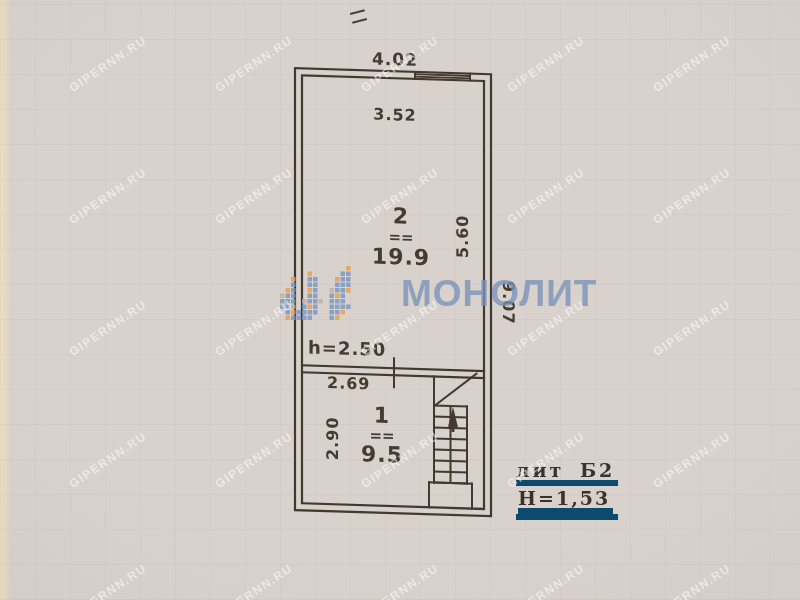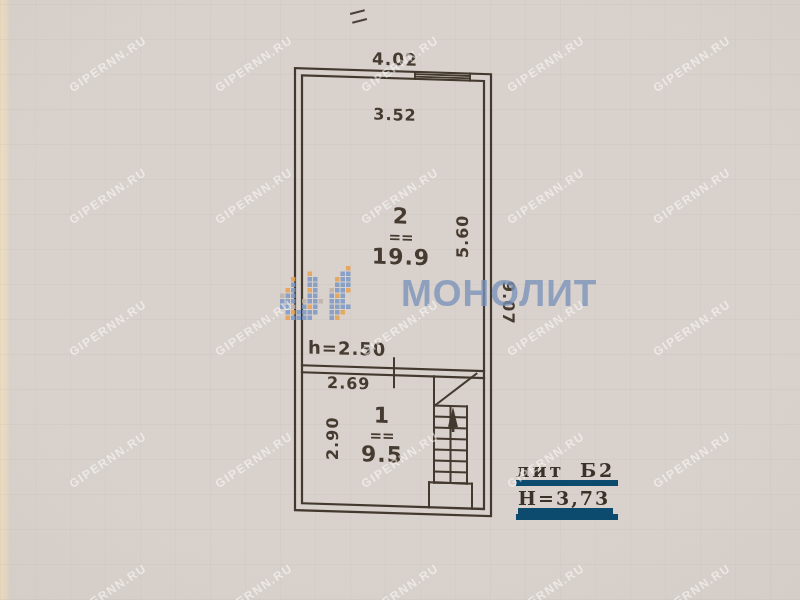--- a/index.html
+++ b/index.html
@@ -117,21 +117,21 @@
 
     <div class="lbl cen" style="top:336px;font-size:22px;transform:translateX(-13px);">1</div>
     <div class="lbl cen sep" style="top:360px;transform:translateX(-13px);">==</div>
     <div class="lbl cen" style="top:375px;font-size:22px;transform:translateX(-13px);">9.5</div>
 
     <div class="lbl vert" style="left:18px;top:363px;font-size:16px;transform:rotate(-90deg);">2.90</div>
   </div>
 
   <div class="lit">
     <div>лит Б2</div>
-    <div class="row2"><div>Н=3,73</div></div>
+    <div class="row2"><div>Н=1,53</div></div>
   </div>
 
   <div class="logo">
     <svg id="logo-px" width="72" height="56" viewBox="0 0 72 56" style="opacity:.85">
         <rect x="66" y="0" width="4.5" height="4.5" fill="#e9a24e"></rect>
         <rect x="27.5" y="5.5" width="4.5" height="4.5" fill="#e9a24e"></rect>
         <rect x="60.5" y="5.5" width="4.5" height="4.5" fill="#7d99c4"></rect>
         <rect x="66" y="5.5" width="4.5" height="4.5" fill="#7d99c4"></rect>
         <rect x="11" y="11" width="4.5" height="4.5" fill="#e9a24e"></rect>
         <rect x="27.5" y="11" width="4.5" height="4.5" fill="#7d99c4"></rect>

